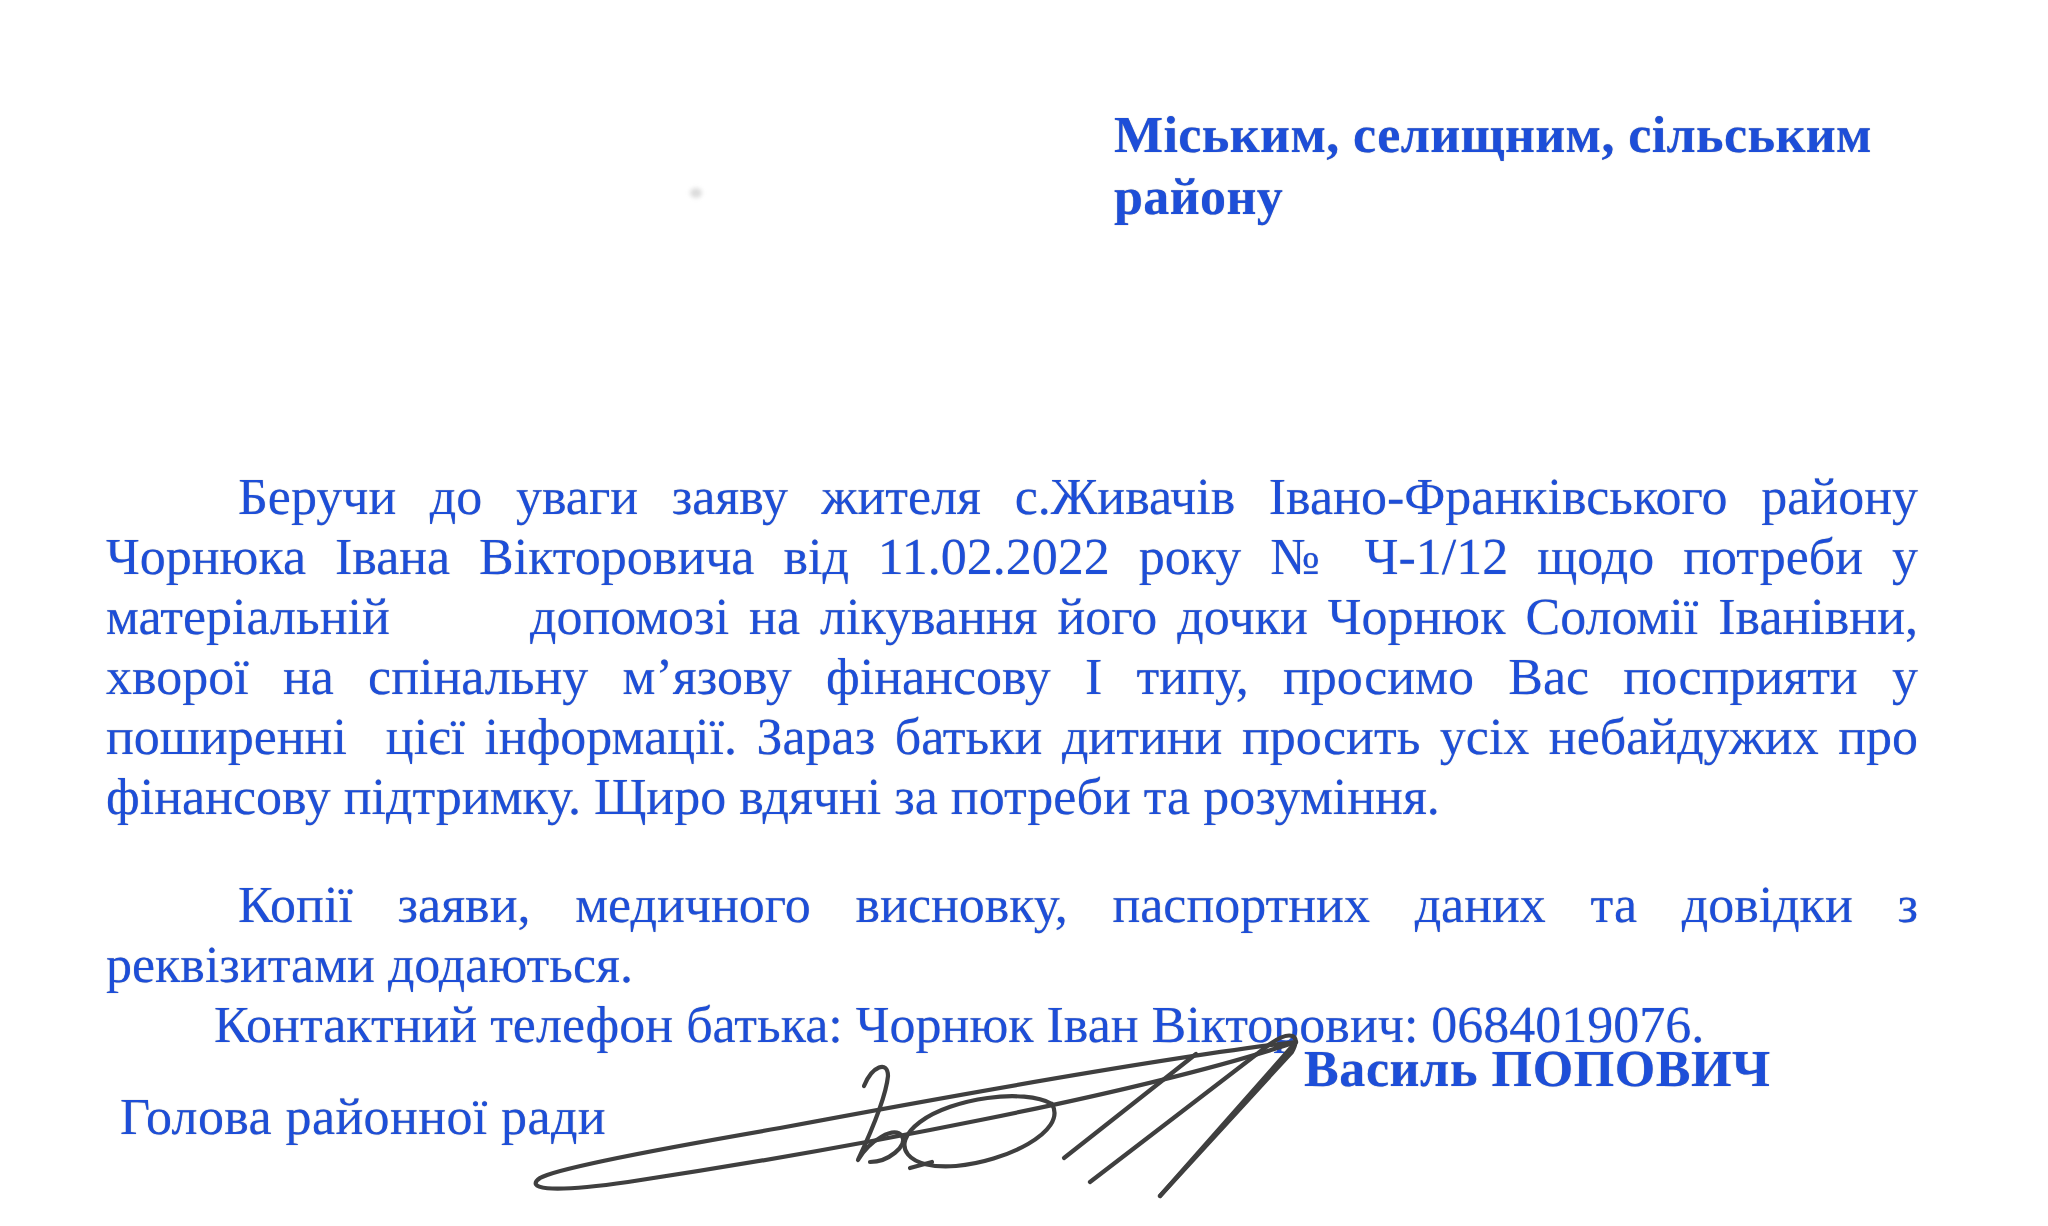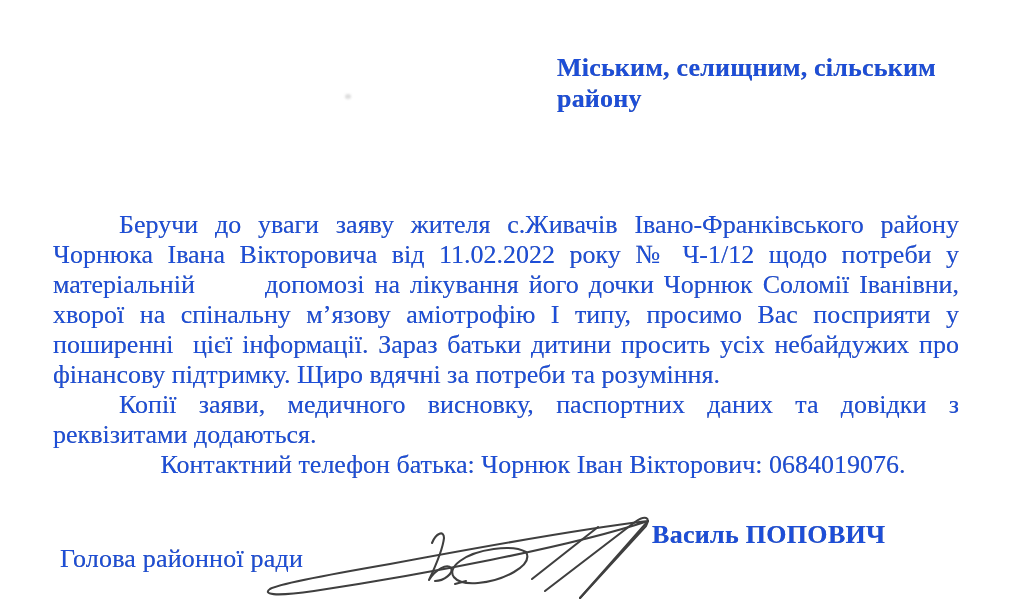--- a/index.html
+++ b/index.html
@@ -53,24 +53,24 @@
     overflow: visible;
     white-space: nowrap;
   }
   .line.justify {
     white-space: normal;
     text-align: justify;
     text-align-last: justify;
   }
   .line.indent {
     text-indent: 66px;
+    margin-top: 24px;
   }
   .line.indent-sm {
     text-indent: 54px;
-    text-align: center;
   }
   .sig-title {
     position: absolute;
     left: 60px;
     top: 544px;
     font-size: 26px;
     font-weight: normal;
     letter-spacing: 0.2px;
     text-shadow: 0 0 0.5px rgba(0,0,0,0.45);
   }
@@ -101,21 +101,21 @@
 
   <div class="recipient">
     <div class="rline">Міським, селищним, сільським</div>
     <div class="rline">району</div>
   </div>
 
   <div class="body-text">
     <div class="line justify indent">Беручи до уваги заяву жителя с.Живачів Івано-Франківського району</div>
     <div class="line justify">Чорнюка Івана Вікторовича від 11.02.2022 року № Ч-1/12 щодо потреби у</div>
     <div class="line justify">матеріальній &nbsp;&nbsp;&nbsp;&nbsp;&nbsp; допомозі на лікування його дочки Чорнюк Соломії Іванівни,</div>
-    <div class="line justify">хворої на спінальну м’язову аміотрофію І типу, просимо Вас посприяти у</div>
+    <div class="line justify">хворої на спінальну м’язову фінансову І типу, просимо Вас посприяти у</div>
     <div class="line justify">поширенні &nbsp;цієї інформації. Зараз батьки дитини просить усіх небайдужих про</div>
     <div class="line">фінансову підтримку. Щиро вдячні за потреби та розуміння.</div>
     <div class="line justify indent">Копії заяви, медичного висновку, паспортних даних та довідки з</div>
     <div class="line">реквізитами додаються.</div>
     <div class="line indent-sm">Контактний телефон батька: Чорнюк Іван Вікторович: 0684019076.</div>
   </div>
 
   <div class="sig-title">Голова районної ради</div>
   <div class="sig-name">Василь ПОПОВИЧ</div>
 

